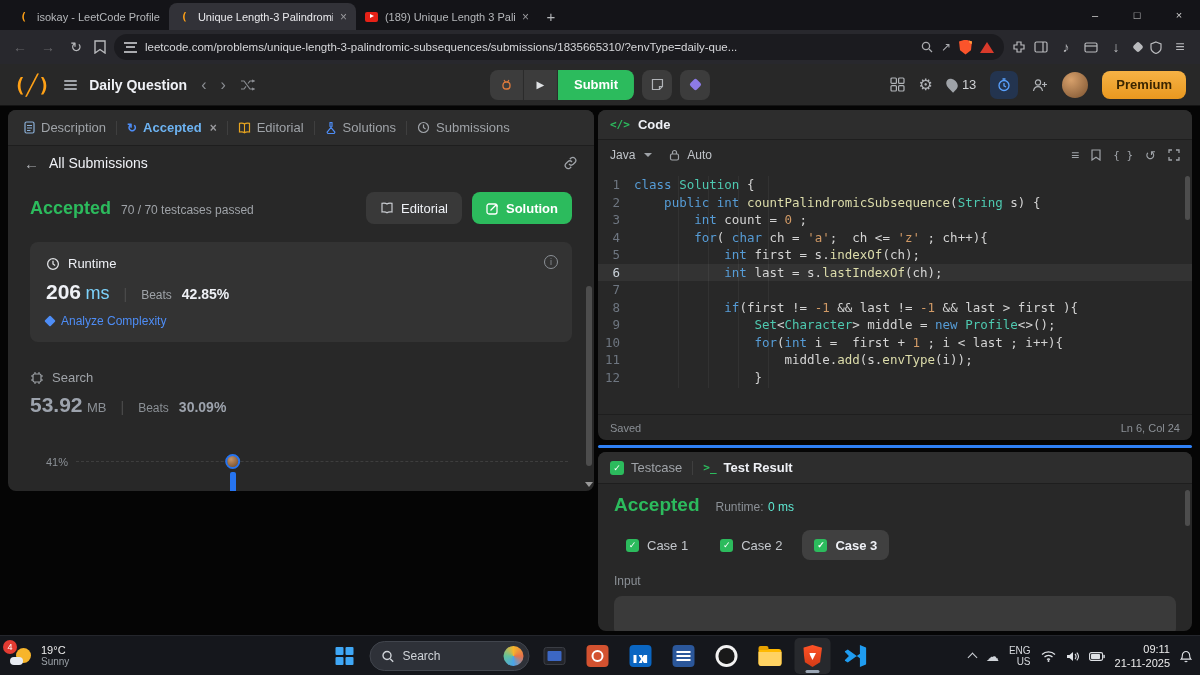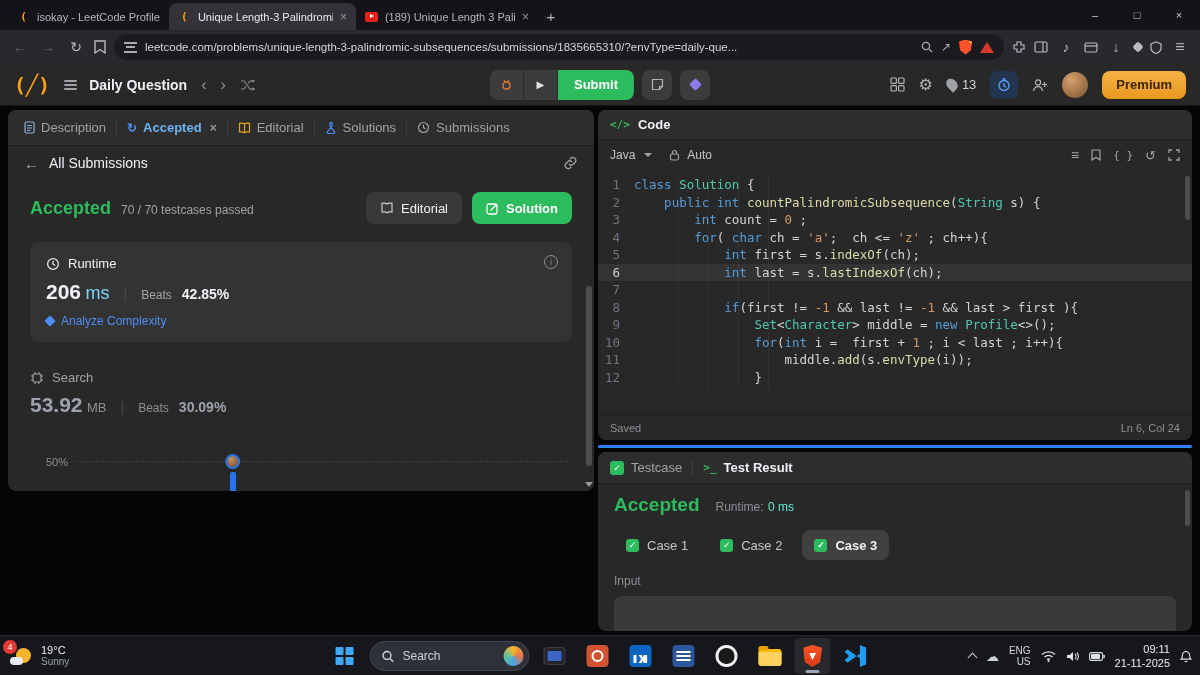--- a/index.html
+++ b/index.html
@@ -435,21 +435,21 @@
             <span><span class="mem-big">53.92</span> <span class="mem-unit">MB</span></span>
             <span class="rc-sep">|</span>
             <span class="mem-beats">Beats</span>
             <span class="mem-beatsv">30.09%</span>
           </div>
         </div>
 
         <div class="chart">
           <div class="plot">
             <div class="gl" style="top:0">
-                <span class="gl-label">50%</span>
+                <span class="gl-label">41%</span>
               </div>
             <div class="gl" style="top:51px">
                 <span class="gl-label">20%</span>
               </div>
             <div class="gl" style="top:102px">
                 <span class="gl-label">10%</span>
               </div>
           <div class="bar" style="left: 5%; height: 25.5px;"></div>
               <div class="bar" style="left: 26.6%; height: 102px;"></div>
               <div class="bar" style="left: 28.4%; height: 20.4px;"></div>

